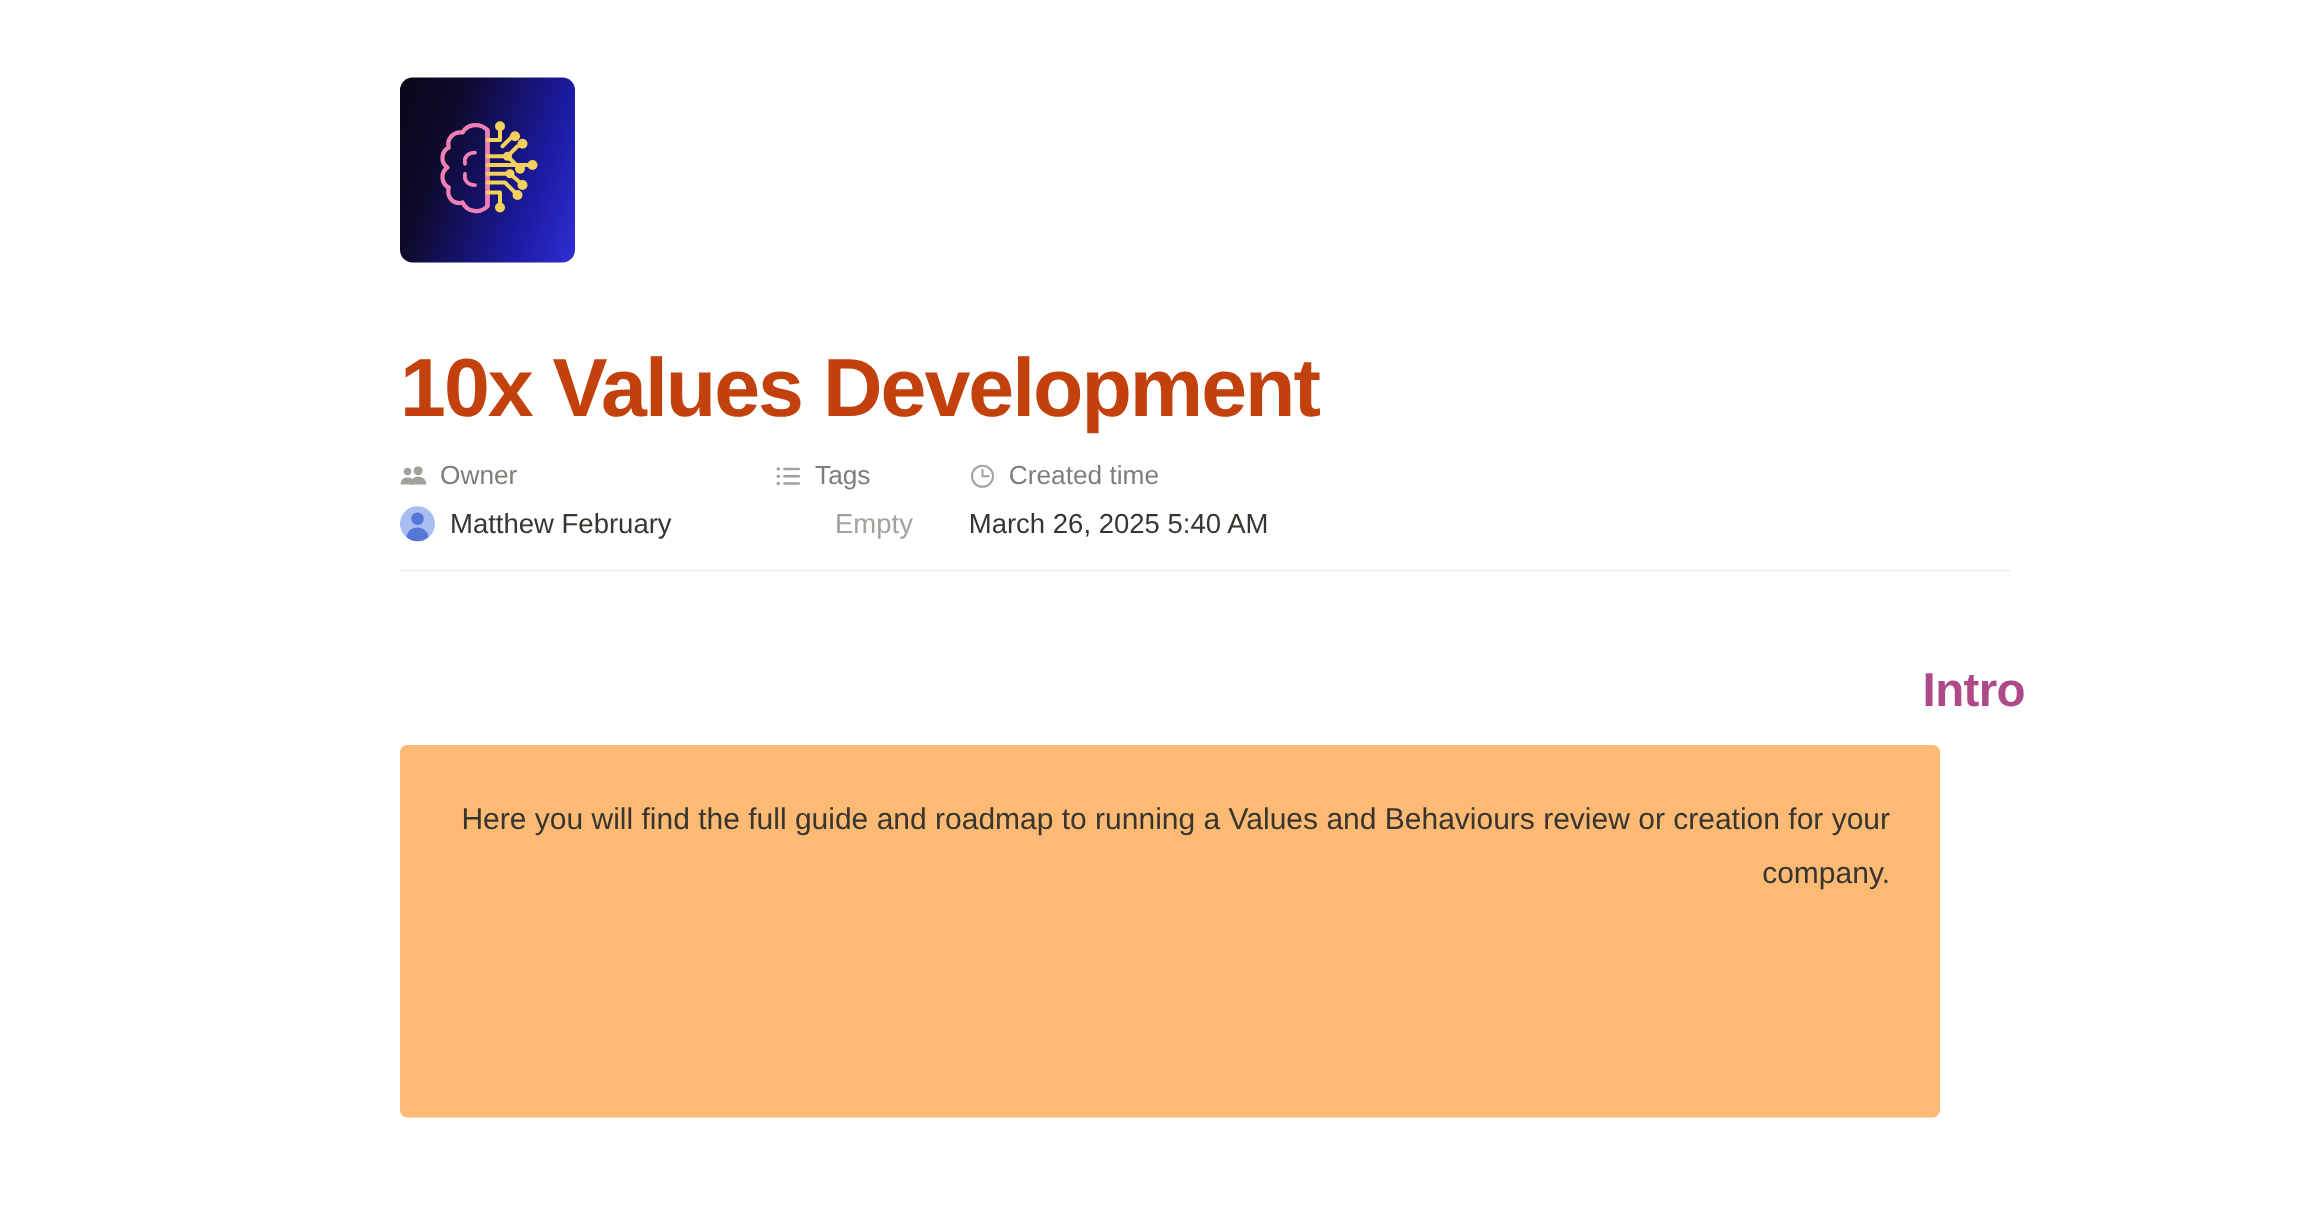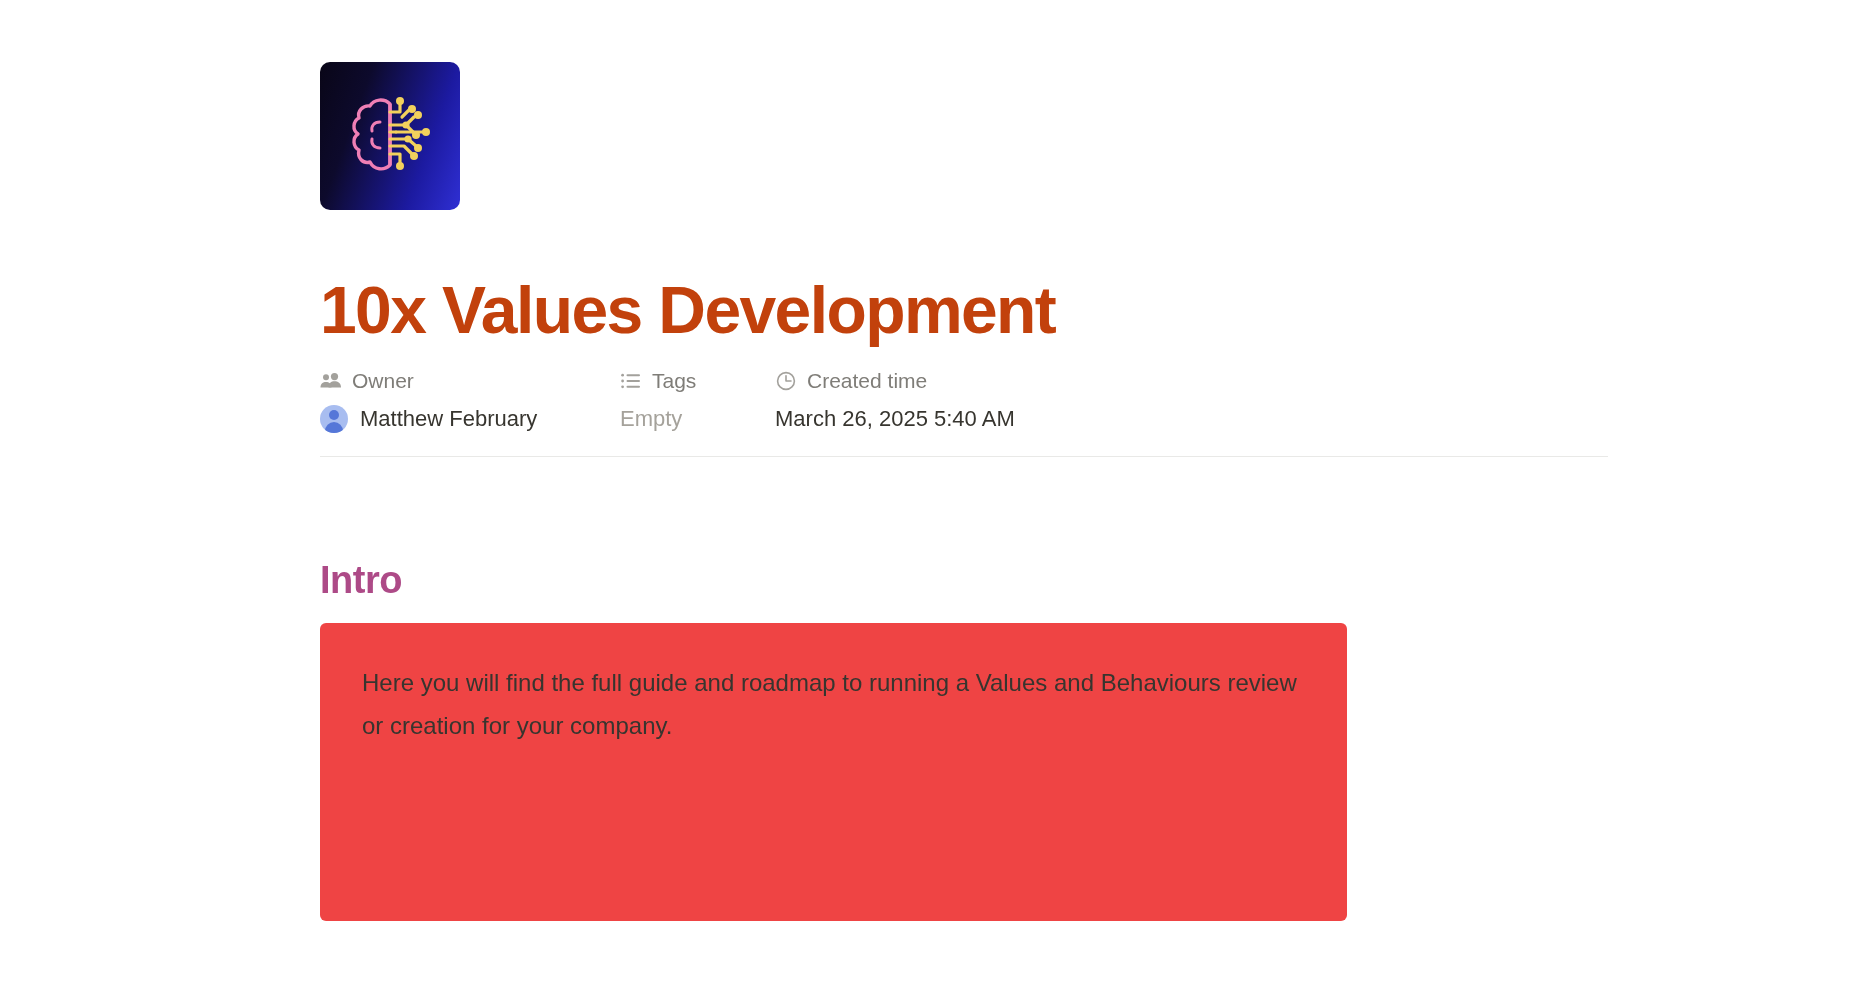--- a/index.html
+++ b/index.html
@@ -83,21 +83,21 @@
     line-height: 24px;
     white-space: nowrap;
   }
 
   .prop-value {
     font-size: 22px;
     color: #37352f;
     line-height: 26px;
     white-space: nowrap;
   }
-  .prop-value.empty { color: #a5a29b; }
+  .prop-value.empty { color: #a5a29b; margin-left: 48px; }
 
   .avatar {
     width: 28px;
     height: 28px;
     border-radius: 50%;
     background: #a8bdf0;
     margin-right: 12px;
     position: relative;
     flex: 0 0 auto;
     overflow: hidden;
@@ -130,36 +130,38 @@
   
   .divider {
     margin-top: 20px;
     width: 1288px;
     height: 1px;
     background: #e9e9e7;
   }
 
   
   .section-heading {
-    margin-top: 100px;
+    margin-top: 73px;
     font-size: 38px;
     line-height: 46px;
     font-weight: bold;
     color: #ad4a87;
     letter-spacing: -0.5px;
+    text-align: right;
   }
 
   
   .callout {
     margin-top: 20px;
-    width: 1027px;
+    width: 1232px;
     min-height: 298px;
-    background: #ef4444;
+    background: #fdba74;
     border-radius: 6px;
     padding: 38px 40px 38px 42px;
+    text-align: right;
   }
   .callout p {
     font-size: 24px;
     line-height: 43px;
     color: #37352f;
     max-width: 1180px;
   }
   .callout p + p { margin-top: 12px; }
   .emoji { font-size: 24px; }
 </style>

